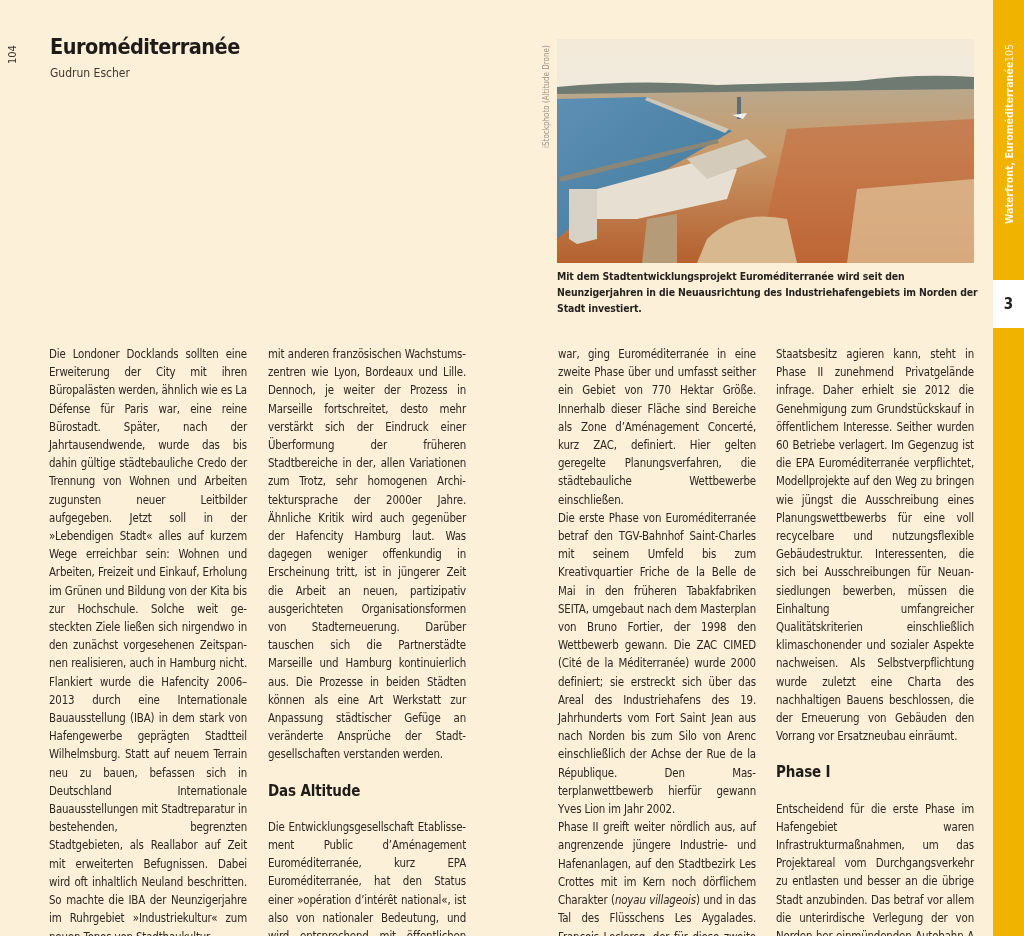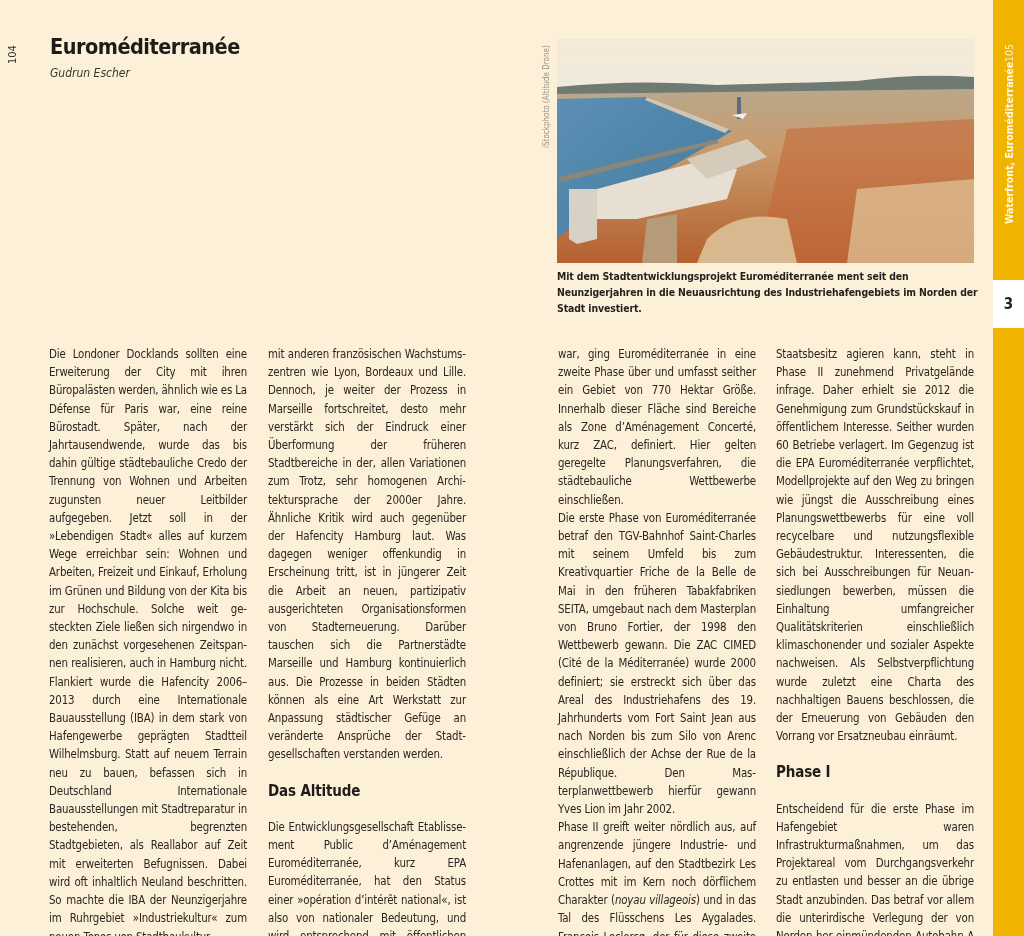--- a/index.html
+++ b/index.html
@@ -18,21 +18,21 @@
     text-align: center;
   }
   .title {
     position: absolute; left: 50px; top: 34px;
     font-family: "DejaVu Sans", sans-serif; font-weight: bold;
     font-size: 22px; letter-spacing: -0.6px; color: #1f1b18;
     transform: scaleX(0.88); transform-origin: left center;
   }
   .author {
     position: absolute; left: 50px; top: 66px;
-    font-size: 12px; font-style: italic; color: #3d3732;
+    font-size: 12px; color: #3d3732;
   }
   .photo-credit {
     position: absolute; left: 542px; top: 38px;
     width: 14px; height: 110px;
     font-size: 8px; color: #9a9088;
     writing-mode: vertical-rl; transform: rotate(180deg);
     white-space: nowrap; overflow: hidden;
   }
   .photo {
     position: absolute; left: 557px; top: 39px;
@@ -121,21 +121,21 @@
     <path d="M130 120 L190 100 L210 118 L150 140 Z" fill="#d4cbbb"></path>
     <rect x="180" y="58" width="4" height="22" fill="#5a6f7b"></rect>
     <path d="M230 90 L417 80 L417 224 L200 224 Z" fill="#c4693a" opacity="0.6"></path>
     <path d="M150 200 Q180 170 230 180 L240 224 L140 224 Z" fill="#d8b88e"></path>
     <path d="M300 150 L417 140 L417 224 L290 224 Z" fill="#e1c79c" opacity="0.7"></path>
     <path d="M90 180 L120 175 L120 224 L85 224 Z" fill="#b59b78"></path>
     <path d="M175 76 L190 74 L186 80 Z" fill="#f0f0f0"></path>
   </svg>
 </div>
 
-<div class="caption">Mit dem Stadtentwicklungsprojekt Euroméditerranée ment seit den Neunzigerjahren in die Neuausrichtung des Industriehafengebiets im Norden der Stadt investiert.</div>
+<div class="caption">Mit dem Stadtentwicklungsprojekt Euroméditerranée wird seit den Neunzigerjahren in die Neuausrichtung des Industriehafengebiets im Norden der Stadt investiert.</div>
 
 <div class="side-tab">
   <div class="side-tab-text">
     <span>Waterfront, Euroméditerranée</span>
     <span style="display:inline-block;width:8px;"></span>
     <span class="pg">105</span>
   </div>
 </div>
 <div class="chapter-box">
   <span>3</span>

